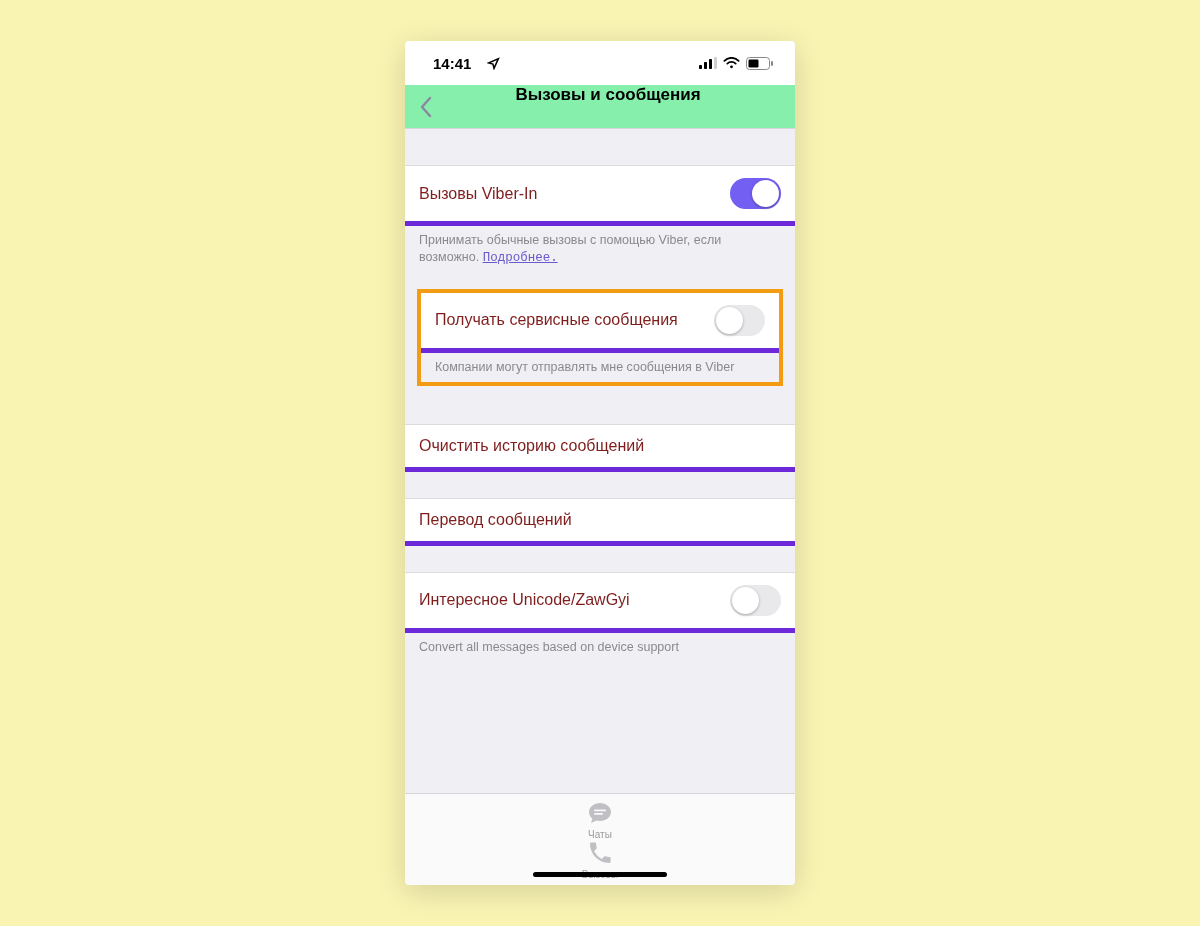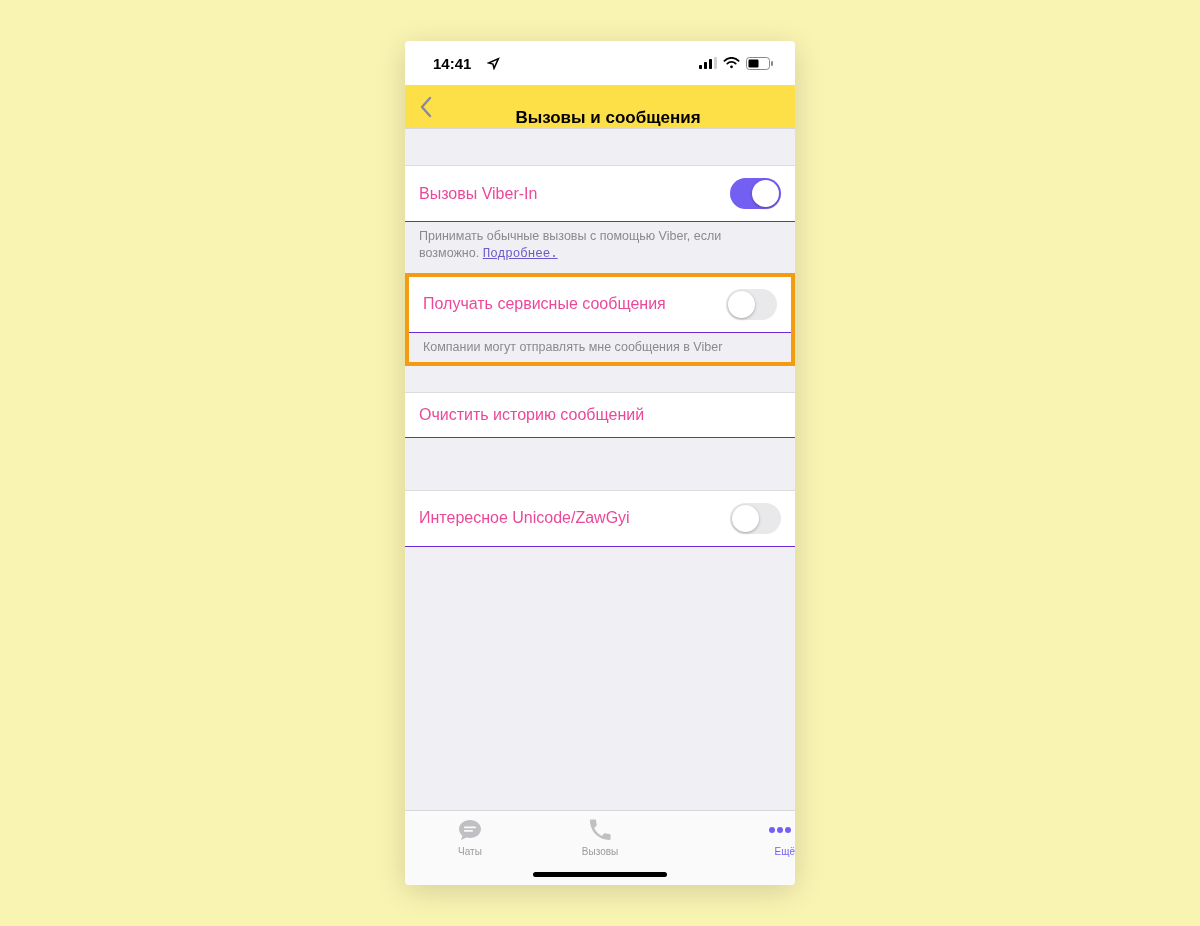--- a/index.html
+++ b/index.html
@@ -40,24 +40,24 @@
     }
     .sb-right {
       display: flex;
       align-items: center;
       gap: 6px;
     }
     .sb-right svg { display: block; }
     
     .nav {
       height: 44px;
-      background: #fde047;
+      background: #86efac;
       border-bottom: 1px solid #d7d7db;
       display: flex;
-      align-items: flex-end;
+      align-items: flex-start;
       position: relative;
       padding-left: 16px;
     }
     .nav-back {
       position: absolute;
       left: 8px;
       top: 0; bottom: 0;
       display: flex;
       align-items: center;
       padding: 0 6px;
@@ -72,27 +72,27 @@
     
     .content {
       flex: 1;
       overflow: hidden;
       background: #efeff4;
     }
     .spacer36 { height: 36px; }
     .cell {
       background: #fff;
       border-top: 1px solid #dcdcdf;
-      border-bottom: 1px solid #6d28d9;
+      border-bottom: 5px solid #6d28d9;
       padding: 12px 14px;
       display: flex;
       align-items: center;
       justify-content: space-between;
       font-size: 16px;
-      color: #ec4899;
+      color: #7f1d1d;
       min-height: 46px;
     }
     .footnote {
       padding: 6px 14px 10px 14px;
       font-size: 12.5px;
       color: #8a8a8e;
       line-height: 1.35;
     }
     .footnote a {
       color: #6a5acd;
@@ -116,30 +116,31 @@
       background: #fff;
       box-shadow: 0 1px 3px rgba(0,0,0,0.3);
     }
     .switch.on { background: #7360f2; }
     .switch.on .knob { right: 2px; }
     .switch.off { background: #e9e9eb; }
     .switch.off .knob { left: 2px; }
     
     .highlight {
       border: 4px solid #f39c12;
-      margin: 0;
+      margin: 12px;
     }
     
     .tabbar {
-      height: 75px;
+      height: 92px;
       background: #fafafa;
       border-top: 1px solid #d7d7db;
       display: flex;
       padding-top: 6px;
       position: relative;
+      flex-direction: column;
     }
     .tab {
       flex: 1;
       display: flex;
       flex-direction: column;
       align-items: center;
       gap: 3px;
       font-size: 10px;
       color: #9b9b9f;
       position: relative;
@@ -237,28 +238,32 @@
       </div>
       <div class="footnote" style="padding-bottom:6px;">Компании могут отправлять мне сообщения в Viber</div>
     </div>
 
     <div style="height:26px;"></div>
     <div class="cell">
       <span>Очистить историю сообщений</span>
     </div>
 
     <div style="height:26px;"></div>
+    <div class="cell">
+      <span>Перевод сообщений</span>
+    </div>
 
     <div style="height:26px;"></div>
     <div class="cell">
       <span>Интересное Unicode/ZawGyi</span>
       <div class="switch off">
           <div class="knob"></div>
         </div>
     </div>
+    <div class="footnote">Convert all messages based on device support</div>
   </div>
 
   <div class="tabbar">
     <div class="tab">
       <div class="icon">
         <svg width="26" height="24" viewBox="0 0 26 24">
           <path d="M13 2c6 0 11 4 11 9s-5 9-11 9c-1.2 0-2.4-.2-3.5-.5L4 22l1.4-4.3C3.3 16 2 13.6 2 11 2 6 7 2 13 2z" fill="#c0c0c4"></path>
           <rect x="7" y="8.5" width="12" height="1.8" rx="0.9" fill="#fafafa"></rect>
           <rect x="7" y="12" width="9" height="1.8" rx="0.9" fill="#fafafa"></rect>
         </svg>

